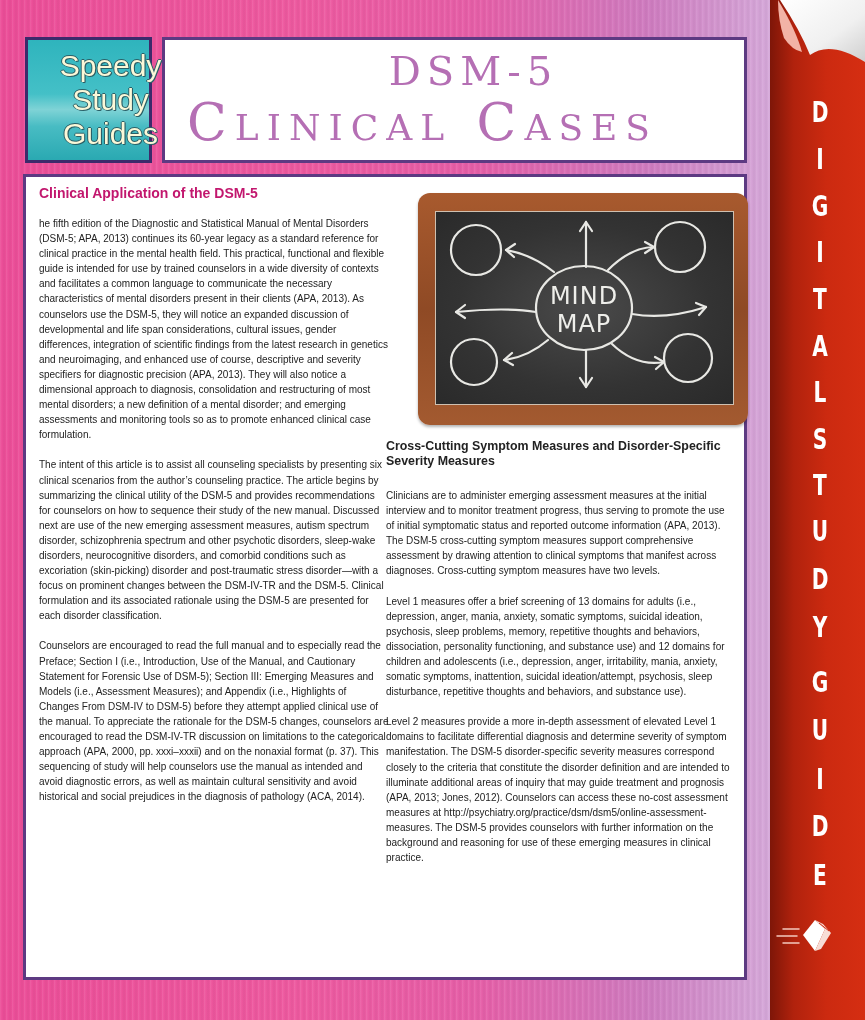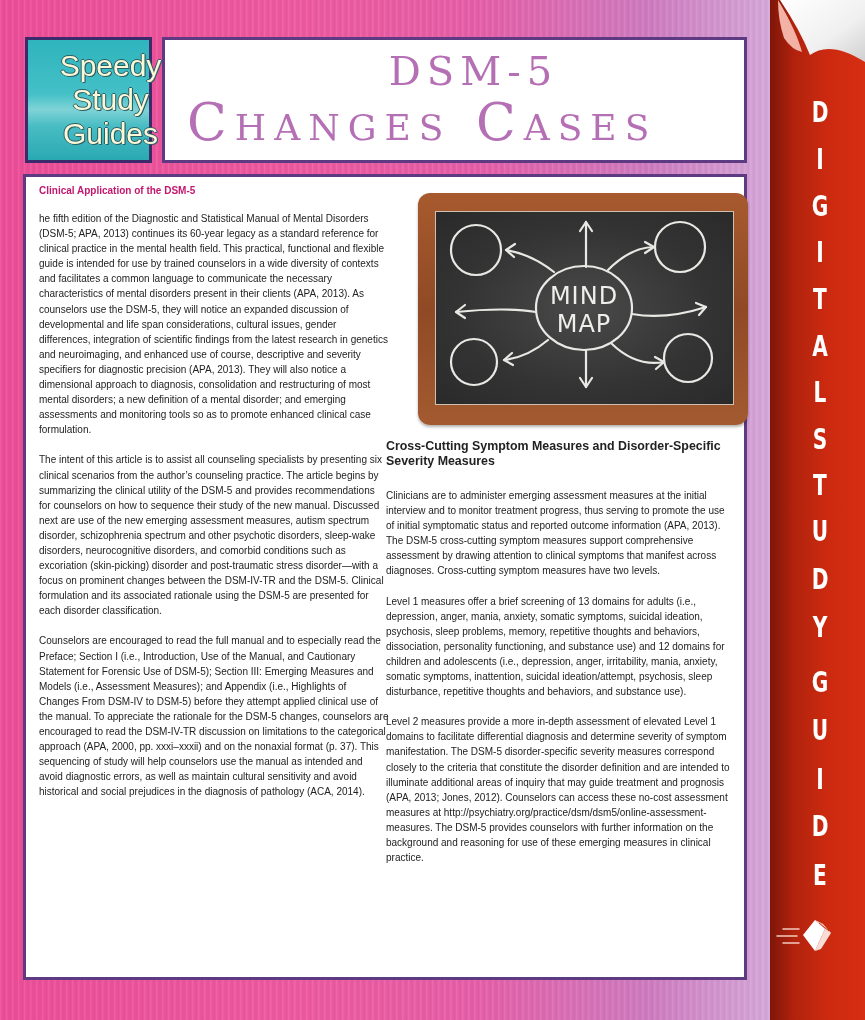--- a/index.html
+++ b/index.html
@@ -44,21 +44,21 @@
   }
 
   
   .content {
     position: absolute; left: 23px; top: 174px; width: 724px; height: 806px;
     background: #fff; border: 3px solid #5d3a82;
   }
   .col-left { position: absolute; left: 13px; top: 8px; width: 350px; }
   .col-right { position: absolute; left: 360px; top: 262px; width: 345px; }
   .heading-pink {
-    color: #c2176e; font-weight: bold; font-size: 10px; margin: 0 0 15px 0;
+    color: #c2176e; font-weight: bold; font-size: 14px; margin: 0 0 15px 0;
   }
   .heading-dark {
     color: #222; font-weight: bold; font-size: 12.4px; line-height: 15px; margin-bottom: 19px;
   }
   p.body {
     color: #222; font-size: 10px; line-height: 15.1px; margin-bottom: 15px;
   }
 
   
   .chalkboard {
@@ -94,21 +94,21 @@
 <div class="cover-bg"></div>
 
 <div class="logo">
   <span>Speedy</span>
   <span>Study</span>
   <span>Guides</span>
 </div>
 
 <div class="title-box">
   <div class="title-line1">DSM-5</div>
-  <div class="title-line2">Changes Cases</div>
+  <div class="title-line2">Clinical Cases</div>
 </div>
 
 <div class="content">
   <div class="col-left">
     <div class="heading-pink">Clinical Application of the DSM-5</div>
     <p class="body">he fifth edition of the Diagnostic and Statistical Manual of Mental Disorders (DSM-5; APA, 2013) continues its 60-year legacy as a standard reference for clinical practice in the mental health field. This practical, functional and flexible guide is intended for use by trained counselors in a wide diversity of contexts and facilitates a common language to communicate the necessary characteristics of mental disorders present in their clients (APA, 2013). As counselors use the DSM-5, they will notice an expanded discussion of developmental and life span considerations, cultural issues, gender differences, integration of scientific findings from the latest research in genetics and neuroimaging, and enhanced use of course, descriptive and severity specifiers for diagnostic precision (APA, 2013). They will also notice a dimensional approach to diagnosis, consolidation and restructuring of most mental disorders; a new definition of a mental disorder; and emerging assessments and monitoring tools so as to promote enhanced clinical case formulation.</p>
     <p class="body">The intent of this article is to assist all counseling specialists by presenting six clinical scenarios from the author’s counseling practice. The article begins by summarizing the clinical utility of the DSM-5 and provides recommendations for counselors on how to sequence their study of the new manual. Discussed next are use of the new emerging assessment measures, autism spectrum disorder, schizophrenia spectrum and other psychotic disorders, sleep-wake disorders, neurocognitive disorders, and comorbid conditions such as excoriation (skin-picking) disorder and post-traumatic stress disorder—with a focus on prominent changes between the DSM-IV-TR and the DSM-5. Clinical formulation and its associated rationale using the DSM-5 are presented for each disorder classification.</p>
     <p class="body">Counselors are encouraged to read the full manual and to especially read the Preface; Section I (i.e., Introduction, Use of the Manual, and Cautionary Statement for Forensic Use of DSM-5); Section III: Emerging Measures and Models (i.e., Assessment Measures); and Appendix (i.e., Highlights of Changes From DSM-IV to DSM-5) before they attempt applied clinical use of the manual. To appreciate the rationale for the DSM-5 changes, counselors are encouraged to read the DSM-IV-TR discussion on limitations to the categorical approach (APA, 2000, pp. xxxi–xxxii) and on the nonaxial format (p. 37). This sequencing of study will help counselors use the manual as intended and avoid diagnostic errors, as well as maintain cultural sensitivity and avoid historical and social prejudices in the diagnosis of pathology (ACA, 2014).</p>
   </div>
 

